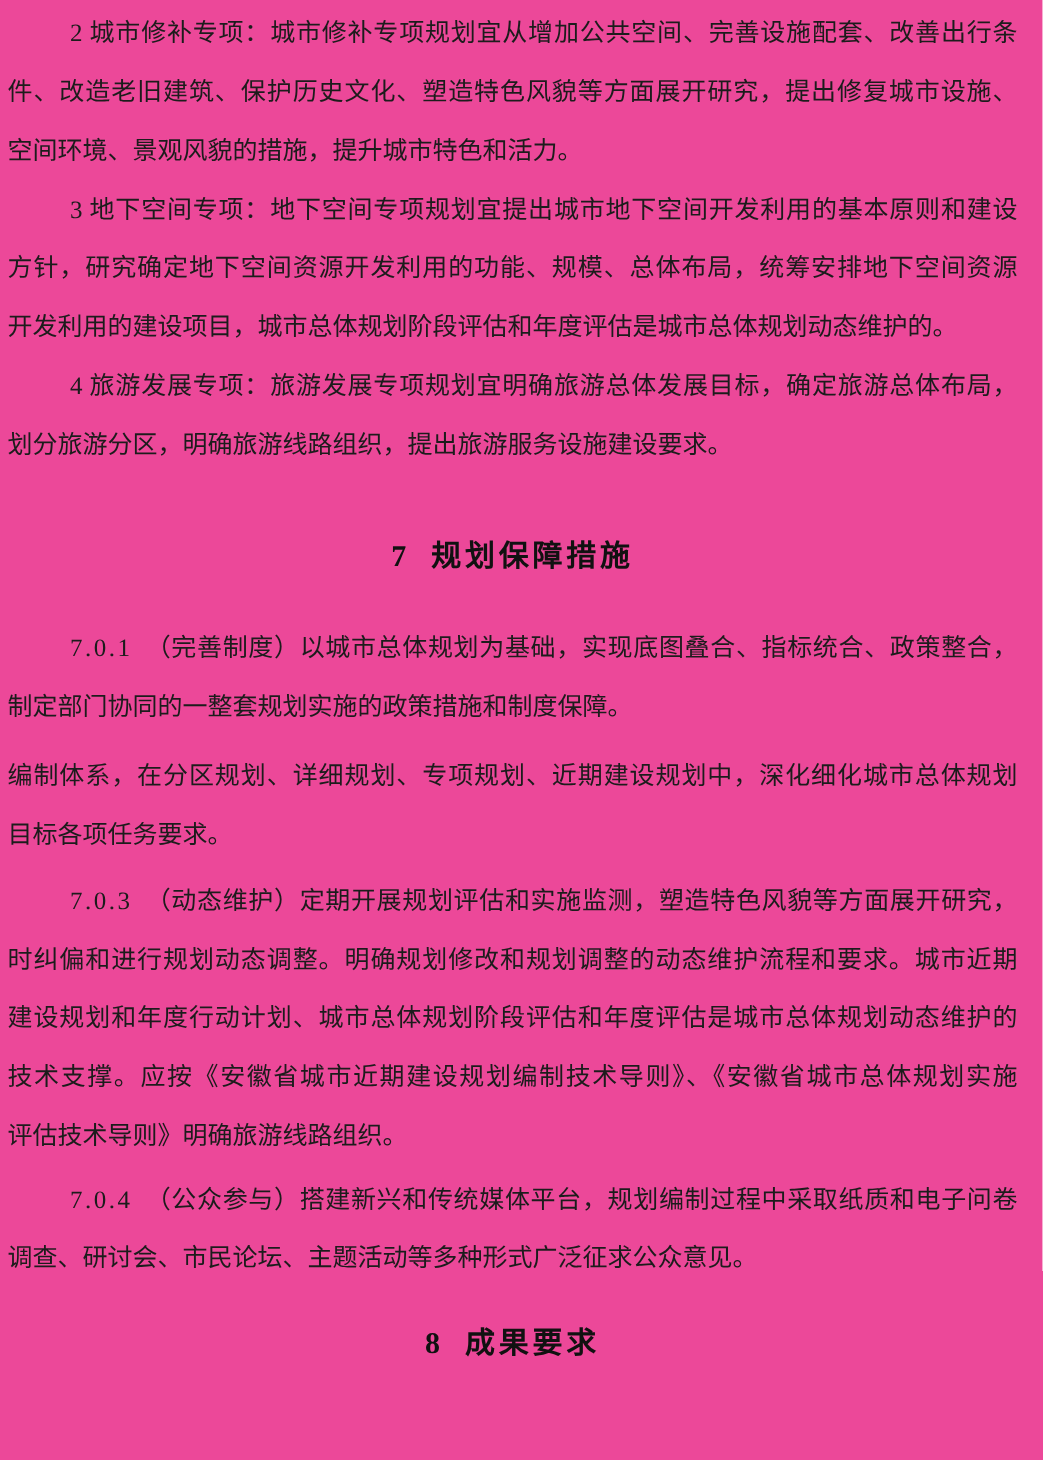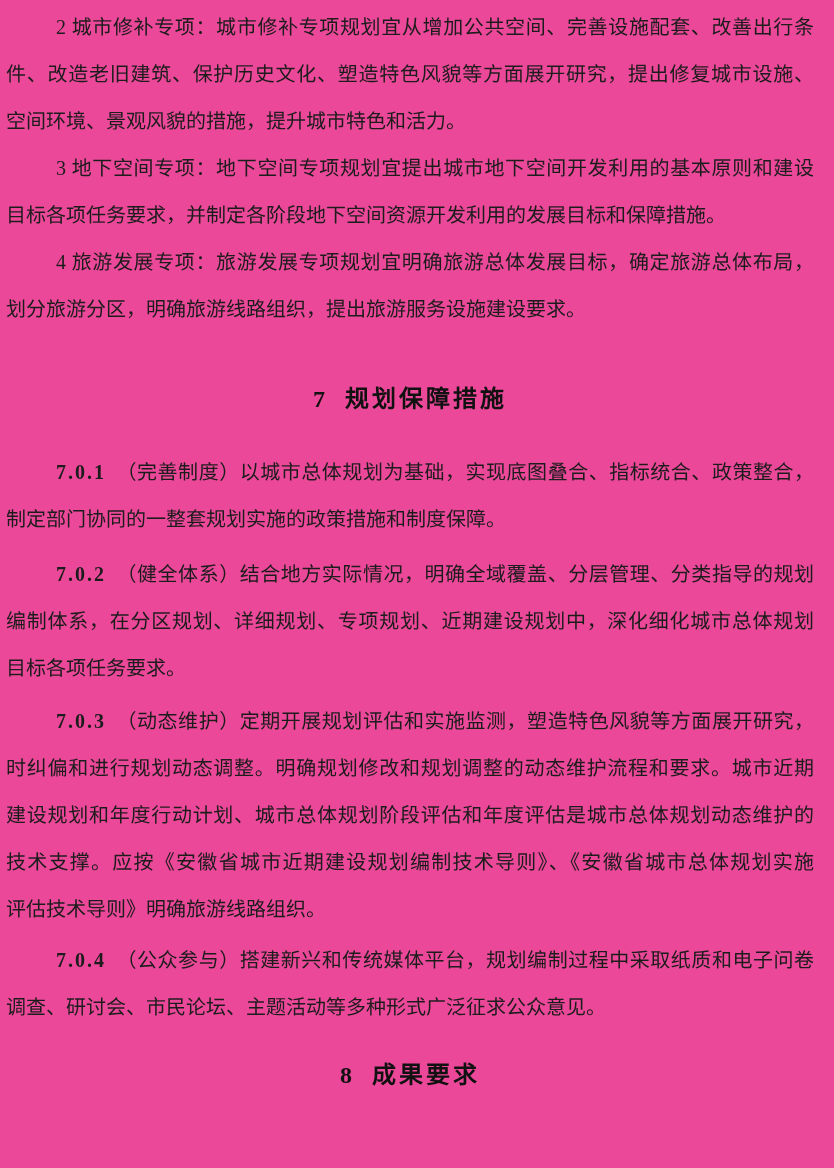--- a/index.html
+++ b/index.html
@@ -31,21 +31,21 @@
     white-space: normal;
   }
   .line.first {
     padding-left: 50px;
   }
   .line.last {
     text-align: left;
     text-align-last: left;
   }
   .clause-num {
-    font-weight: bold;
+    font-weight: normal;
     letter-spacing: 2px;
     margin-right: 10px;
     font-family: "Liberation Serif", "DejaVu Serif", serif;
   }
   .heading {
     height: 48px;
     line-height: 48px;
     text-align: center;
     font-weight: bold;
     font-size: 24px;
@@ -70,33 +70,33 @@
 
 <div class="page" data-name="document-page">
   <main data-name="document-body">
       <div class="para" data-name="paragraph-special-plan-2">
         <div class="line first" data-name="text-line">2 城市修补专项：城市修补专项规划宜从增加公共空间、完善设施配套、改善出行条</div>
         <div class="line" data-name="text-line">件、改造老旧建筑、保护历史文化、塑造特色风貌等方面展开研究，提出修复城市设施、</div>
         <div class="line last" data-name="text-line">空间环境、景观风貌的措施，提升城市特色和活力。</div>
       </div>
       <div class="para" data-name="paragraph-special-plan-3">
         <div class="line first" data-name="text-line">3 地下空间专项：地下空间专项规划宜提出城市地下空间开发利用的基本原则和建设</div>
-        <div class="line last" data-name="text-line">目标各项任务要求，并制定各阶段地下空间资源开发利用的发展目标和保障措施。</div>
+        <div class="line" data-name="text-line">方针，研究确定地下空间资源开发利用的功能、规模、总体布局，统筹安排地下空间资源</div>
+        <div class="line last" data-name="text-line">开发利用的建设项目，城市总体规划阶段评估和年度评估是城市总体规划动态维护的。</div>
       </div>
       <div class="para" data-name="paragraph-special-plan-4">
         <div class="line first" data-name="text-line">4 旅游发展专项：旅游发展专项规划宜明确旅游总体发展目标，确定旅游总体布局，</div>
         <div class="line last" data-name="text-line">划分旅游分区，明确旅游线路组织，提出旅游服务设施建设要求。</div>
       </div>
       <div class="heading" data-name="section-heading-section-7"><span class="h-num" data-name="section-number">7</span><span class="h-title" data-name="section-title">规划保障措施</span></div>
       <div class="para" data-name="paragraph-clause-7-0-1">
         <div class="line first" data-name="text-line"><span class="clause-num" data-name="clause-number">7.0.1</span><span data-name="line-text">（完善制度）以城市总体规划为基础，实现底图叠合、指标统合、政策整合，</span></div>
         <div class="line last" data-name="text-line">制定部门协同的一整套规划实施的政策措施和制度保障。</div>
       </div>
       <div class="para" data-name="paragraph-clause-7-0-2">
-        <div class="line first" data-name="text-line"><span class="clause-num" data-name="clause-number">7.0.2</span><span data-name="line-text">（健全体系）结合地方实际情况，明确全域覆盖、分层管理、分类指导的规划</span></div>
         <div class="line" data-name="text-line">编制体系，在分区规划、详细规划、专项规划、近期建设规划中，深化细化城市总体规划</div>
         <div class="line last" data-name="text-line">目标各项任务要求。</div>
       </div>
       <div class="para" data-name="paragraph-clause-7-0-3">
         <div class="line first" data-name="text-line"><span class="clause-num" data-name="clause-number">7.0.3</span><span data-name="line-text">（动态维护）定期开展规划评估和实施监测，塑造特色风貌等方面展开研究，及</span></div>
         <div class="line" data-name="text-line">时纠偏和进行规划动态调整。明确规划修改和规划调整的动态维护流程和要求。城市近期</div>
         <div class="line" data-name="text-line">建设规划和年度行动计划、城市总体规划阶段评估和年度评估是城市总体规划动态维护的</div>
         <div class="line" data-name="text-line">技术支撑。应按《安徽省城市近期建设规划编制技术导则》、《安徽省城市总体规划实施</div>
         <div class="line last" data-name="text-line">评估技术导则》明确旅游线路组织。</div>
       </div>

